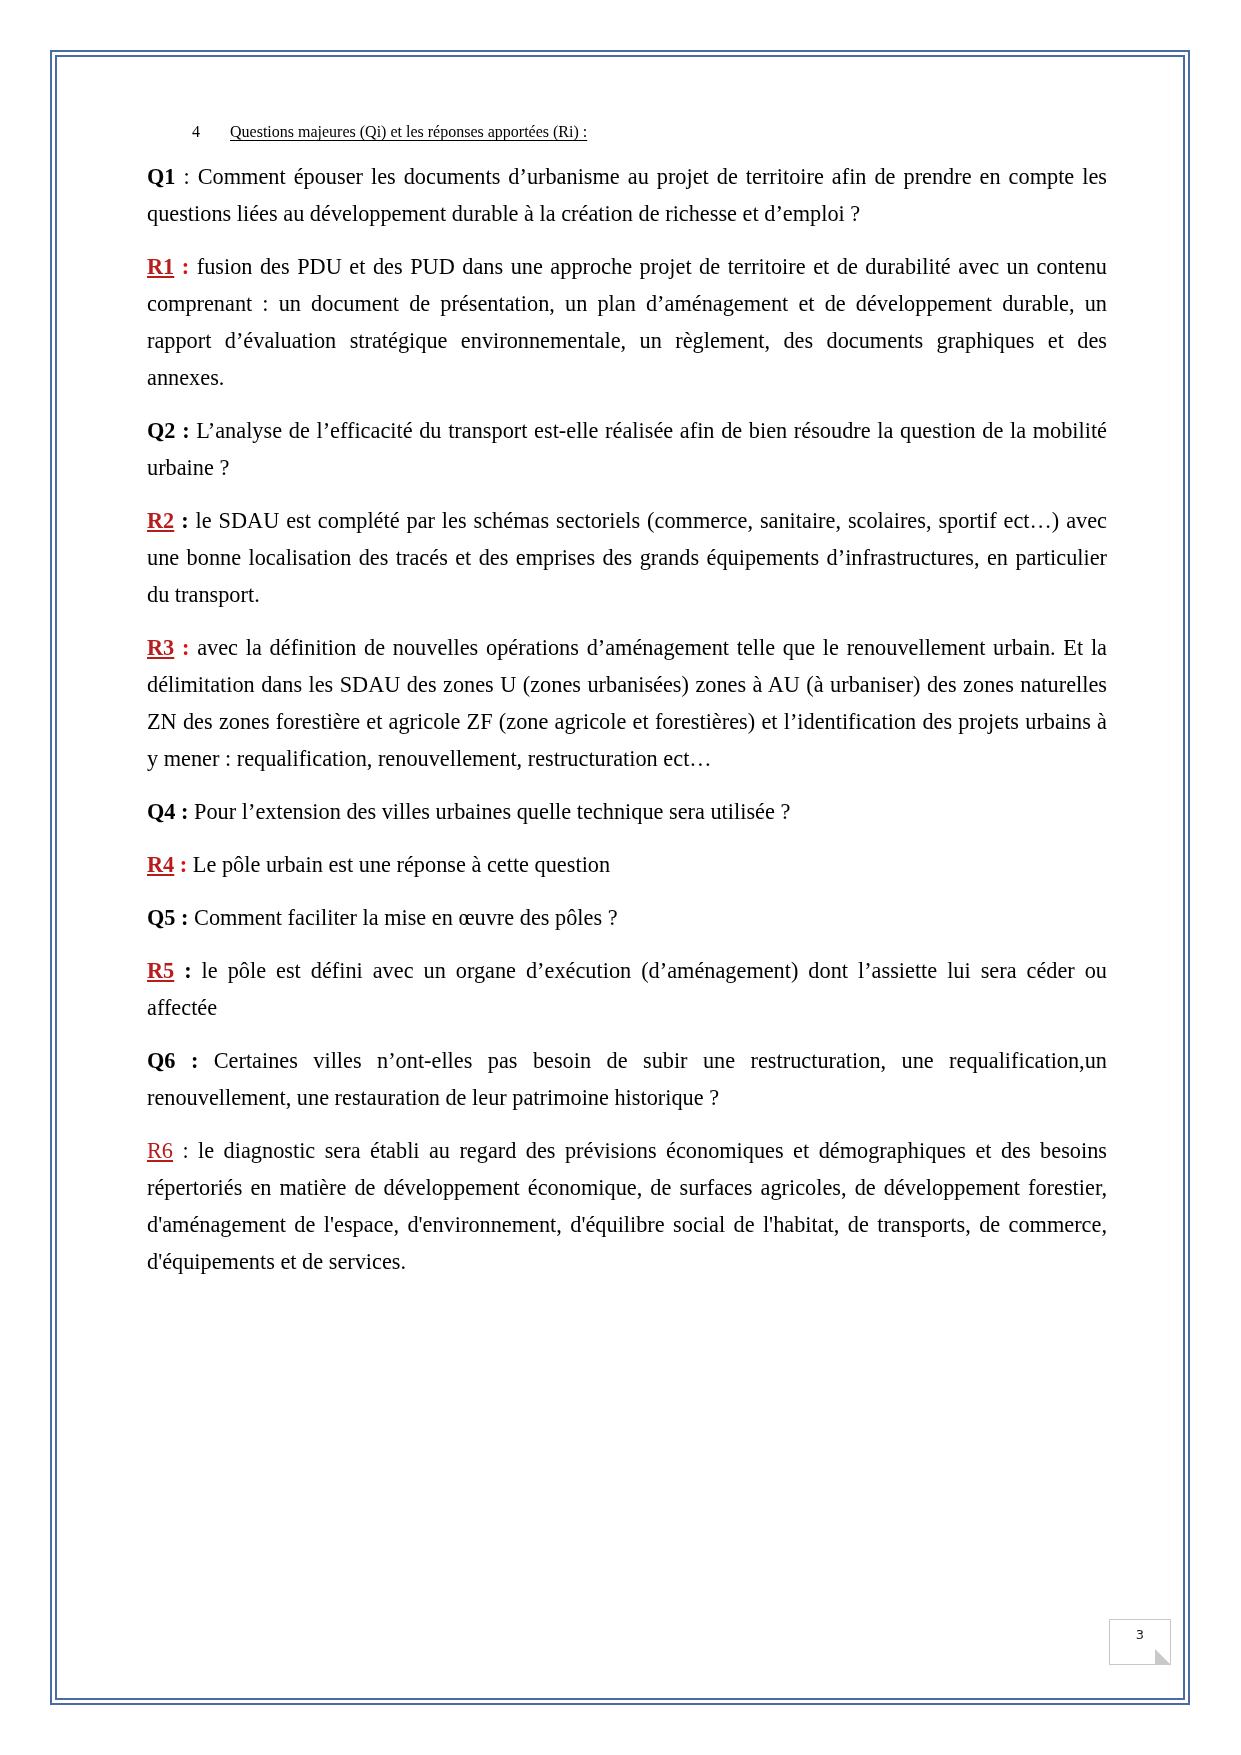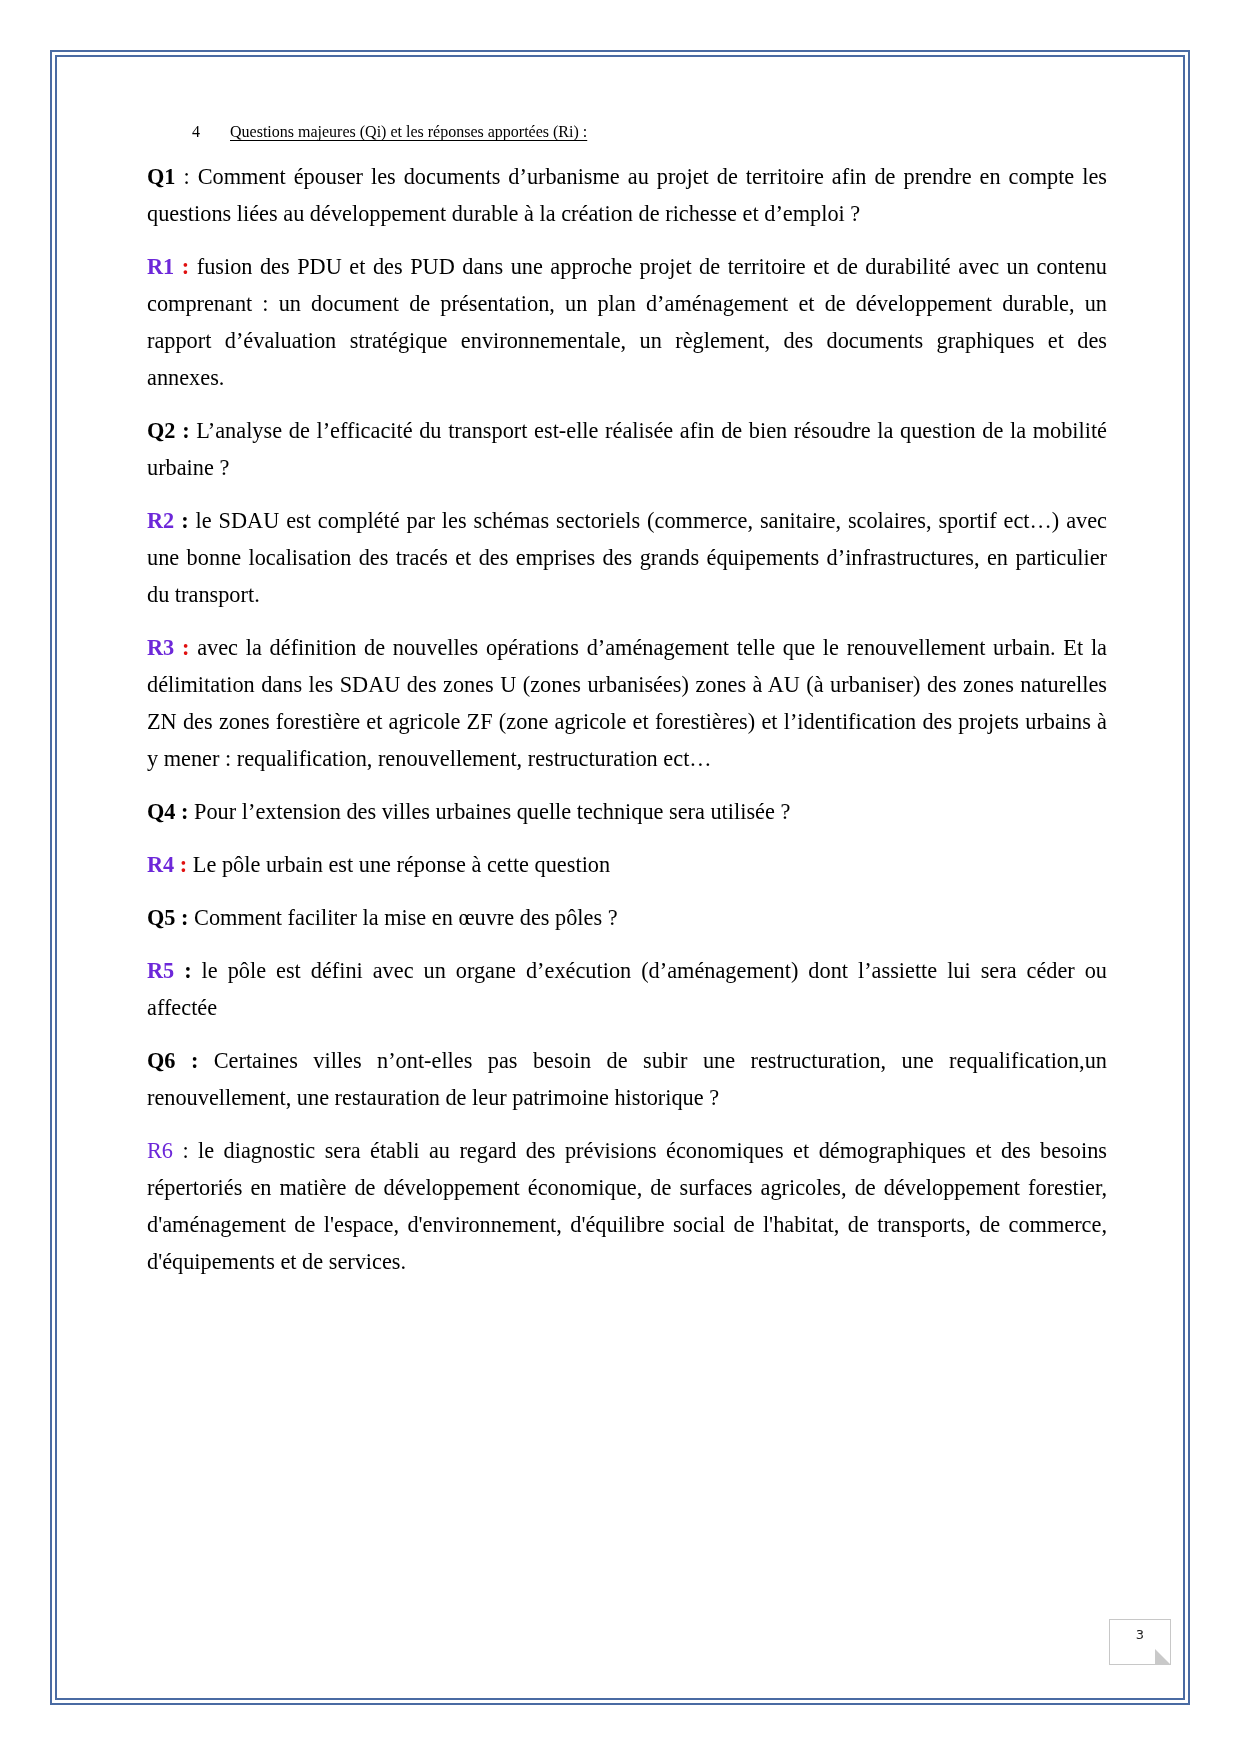--- a/index.html
+++ b/index.html
@@ -10,21 +10,21 @@
   .border-inner { position: absolute; left: 55px; top: 55px; width: 1126px; height: 1641px;
                   border: 2px solid #4a6ba3; }
   .heading { position: absolute; left: 184px; top: 117px; font-size: 16px; font-weight: normal;
              line-height: 30px; white-space: nowrap; margin-left: 8px; }
   .heading .num { display: inline-block; width: 38px; }
   .heading .title { text-decoration: underline; text-underline-offset: 3px; }
   .content { position: absolute; left: 147px; top: 158px; width: 960px;
              font-size: 22.3px; line-height: 37px; text-align: justify; }
   .para { margin: 0 0 16px 0; }
   .q-label { font-weight: bold; }
-  .r-label { color: #6d28d9; font-weight: bold; }
+  .r-label { color: #b91c1c; font-weight: bold; text-decoration: underline; }
   .r-label.plain { font-weight: normal; }
   .colon-red { color: #e01010; font-weight: bold; }
   .colon-black { color: #000; font-weight: bold; }
   .colon-plain { font-weight: normal; }
   b.em { font-weight: normal; }
   .pagenum { position: absolute; left: 1109px; top: 1619px; width: 60px; height: 44px;
              border: 1px solid #c8c8c8; background: #fff; font-family: "DejaVu Sans", sans-serif;
              font-size: 13px; text-align: center; line-height: 30px; color: #222; }
   .pagenum .fold { position: absolute; right: -1px; bottom: -1px; width: 0; height: 0;
                    border-left: 16px solid #c9c9c9; border-top: 16px solid transparent; }

